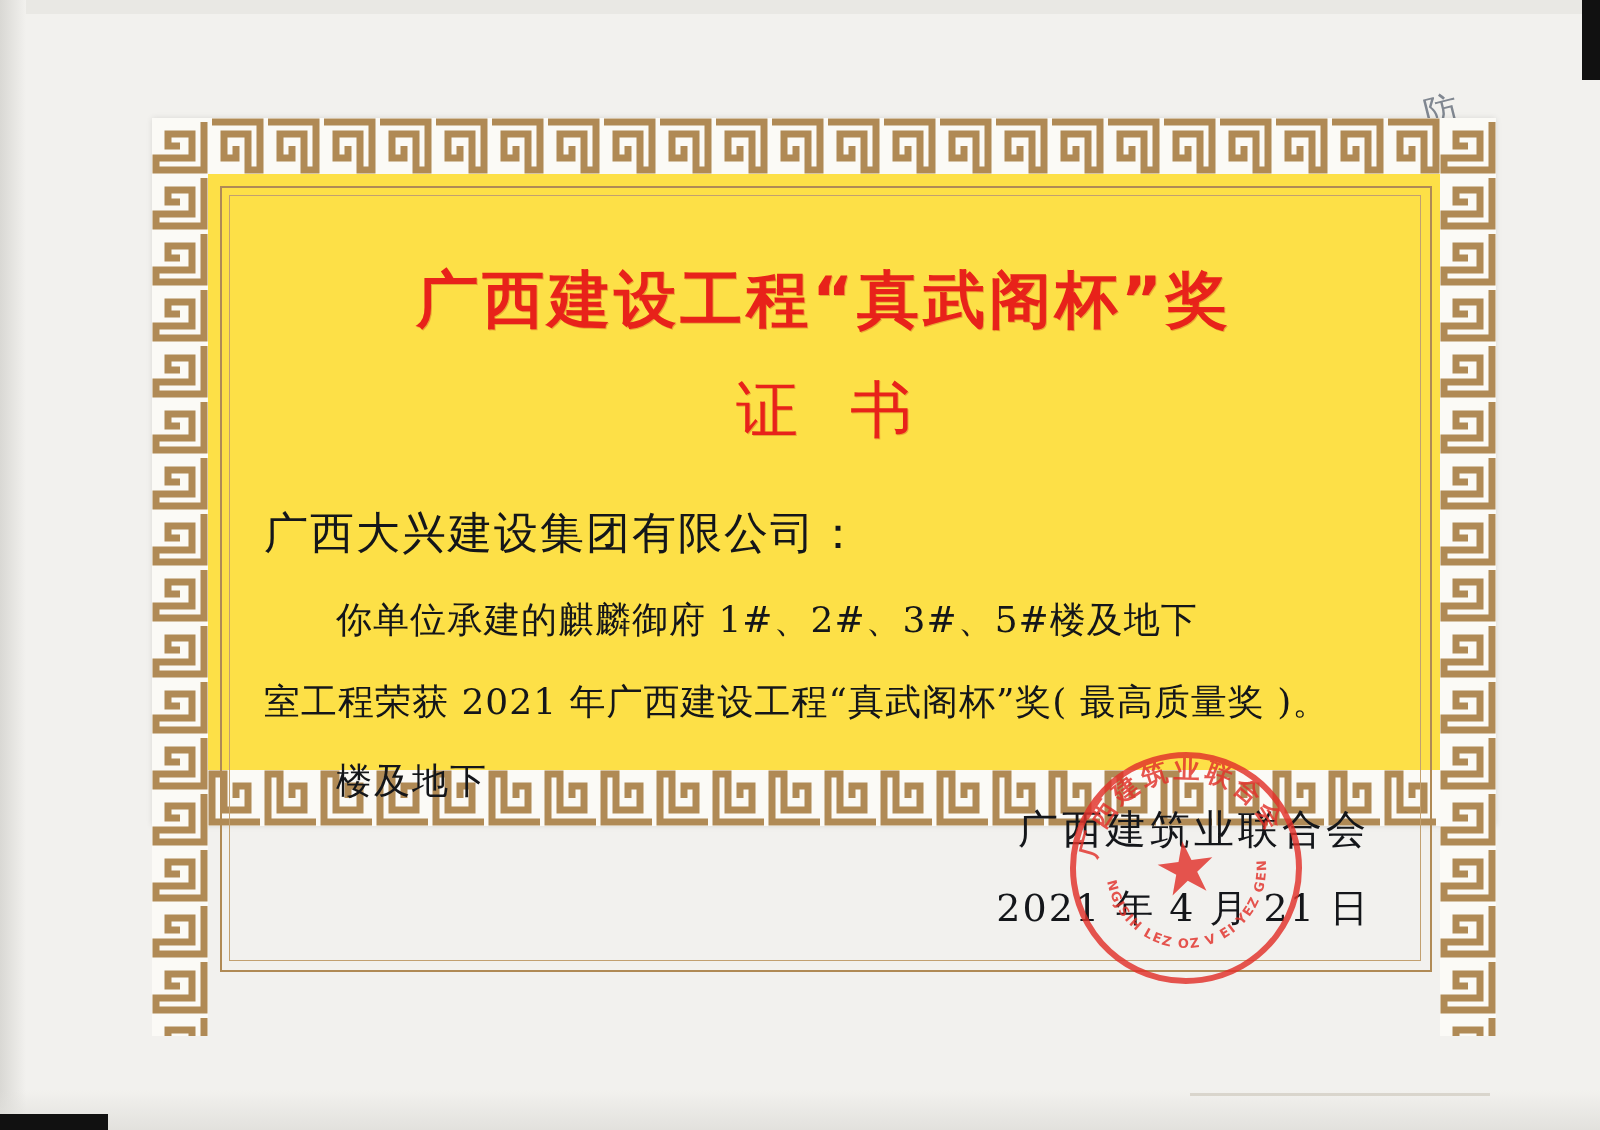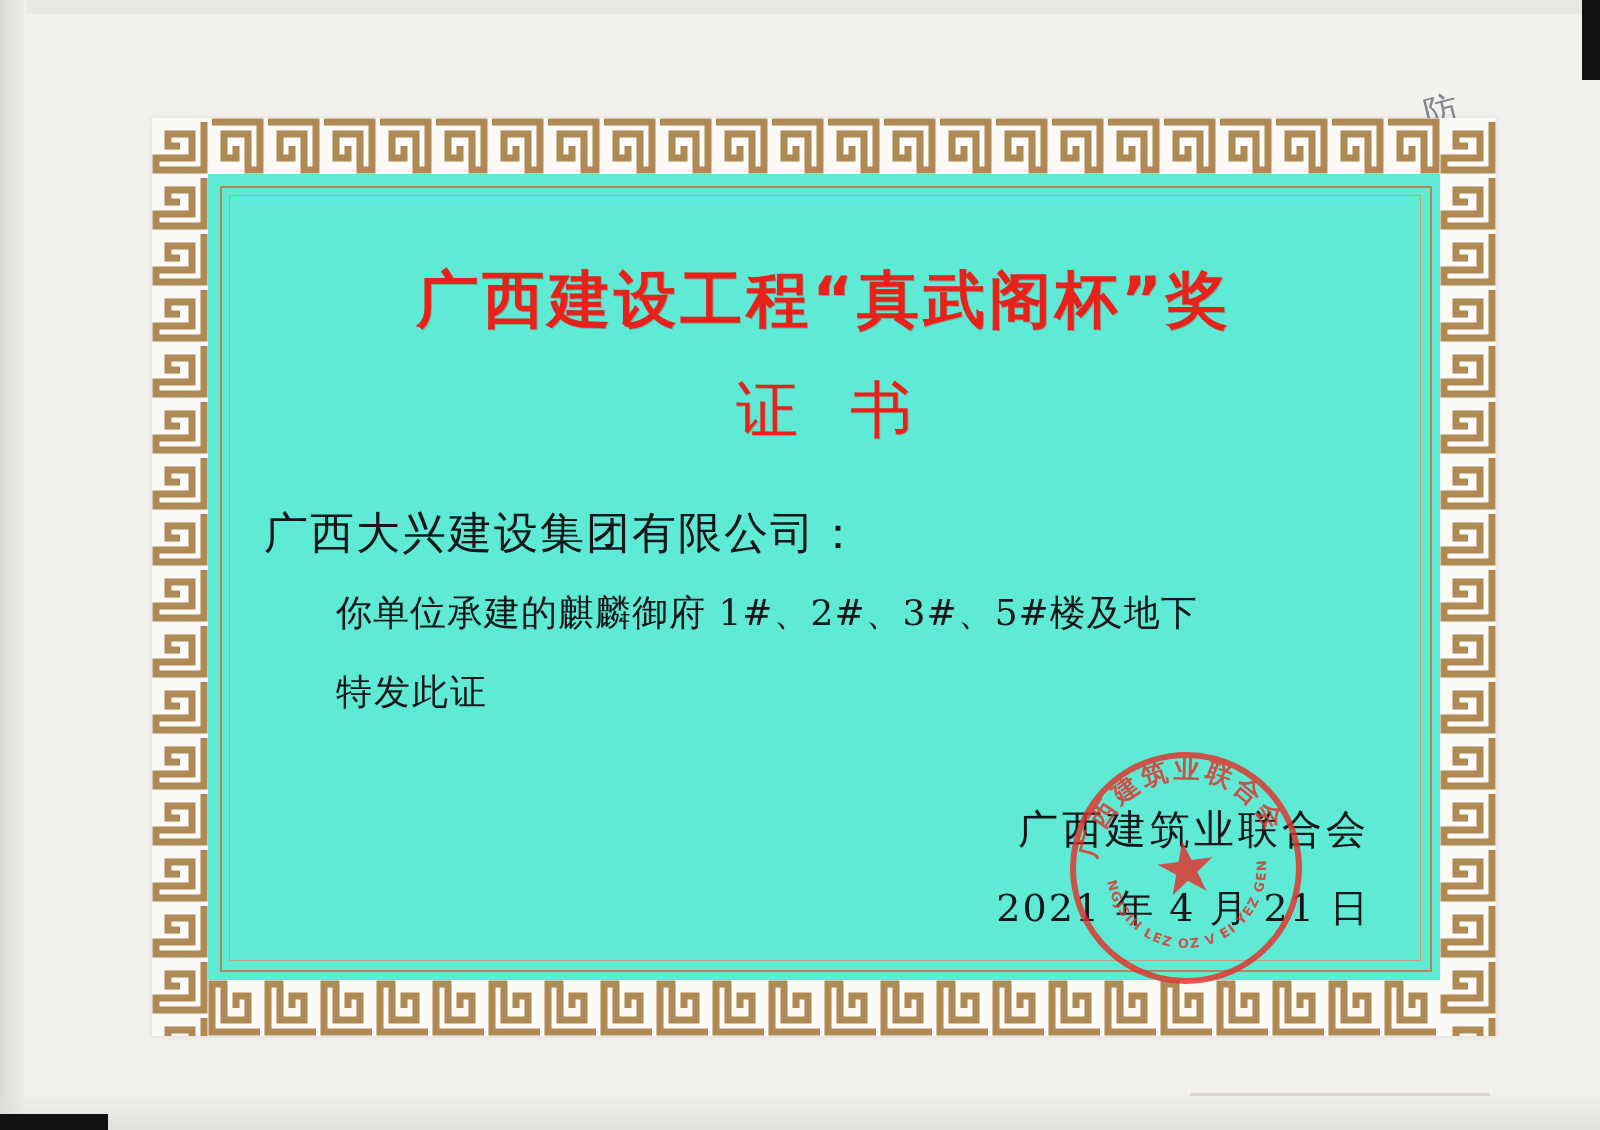--- a/index.html
+++ b/index.html
@@ -52,22 +52,22 @@
     width: 1600px; height: 40px;
     background: linear-gradient(to top, #e2e1dd, rgba(242,241,238,0));
   }
 
   
   .cert {
     position: absolute;
     left: 152px;
     top: 118px;
     width: 1344px;
-    height: 918px;
-    background: #5eead4;
+    height: 708px;
+    background: #fde047;
     box-shadow: 0 0 6px rgba(0,0,0,0.10);
   }
 
   
   .meander-band {
     position: absolute;
     color: #b08a55;
     overflow: hidden;
     font-family: "DejaVu Sans", sans-serif;
     line-height: 1;
@@ -141,21 +141,21 @@
     font-size: 44px;
     color: #14161a;
     letter-spacing: 2px;
   }
 
   .body-line {
     font-family: "DejaVu Serif", serif;
     font-size: 36px;
     color: #14161a;
     letter-spacing: 1px;
-    margin-top: 26px;
+    margin-top: 33px;
     margin-left: 22px;
   }
   .body-line.indent { text-indent: 72px; }
 
   .closing {
     font-family: "DejaVu Serif", serif;
     font-size: 36px;
     color: #14161a;
     letter-spacing: 2px;
     margin-top: 30px;
@@ -289,22 +289,23 @@
     <div class="inner-rule-outer"></div>
     <div class="inner-rule-inner"></div>
 
     <div class="content">
       <div class="title-main">广西建设工程“真武阁杯”奖</div>
       <div class="title-sub">证书</div>
 
       <div class="recipient">广西大兴建设集团有限公司：</div>
 
       <div class="body-line indent">你单位承建的麒麟御府 1#、2#、3#、5#楼及地下</div>
-
-      <div class="closing">特发此证</div>
+      <div class="body-line">室工程荣获 2021 年广西建设工程“真武阁杯”奖( 最高质量奖 )。</div>
+
+      <div class="closing">楼及地下</div>
 
       <div class="sign-block">
         <div class="issuer">广西建筑业联合会</div>
         <div class="issue-date">2021 年 4 月 21 日</div>
       </div>
 
       <div class="seal">
         <div class="seal-ring"></div>
         <svg width="232" height="232" viewBox="0 0 232 232">
           <defs>

